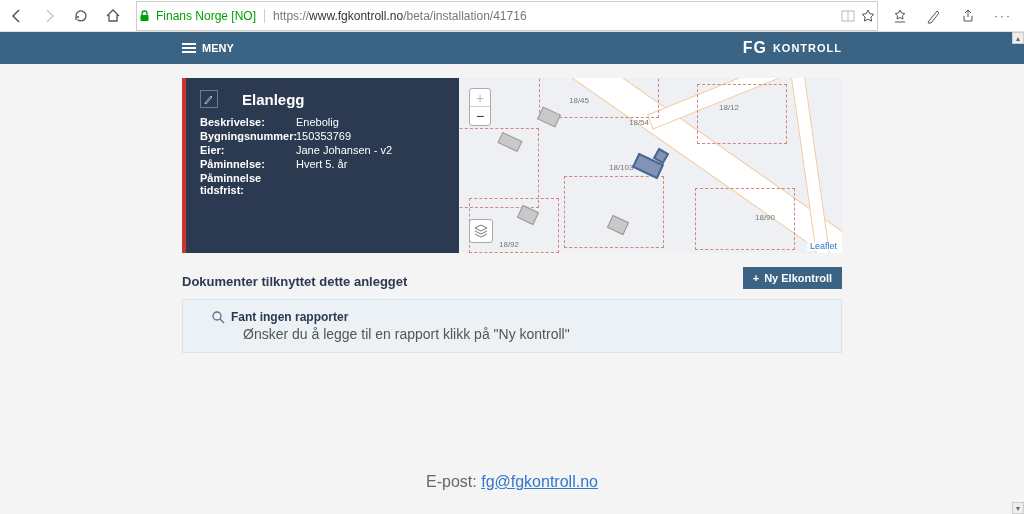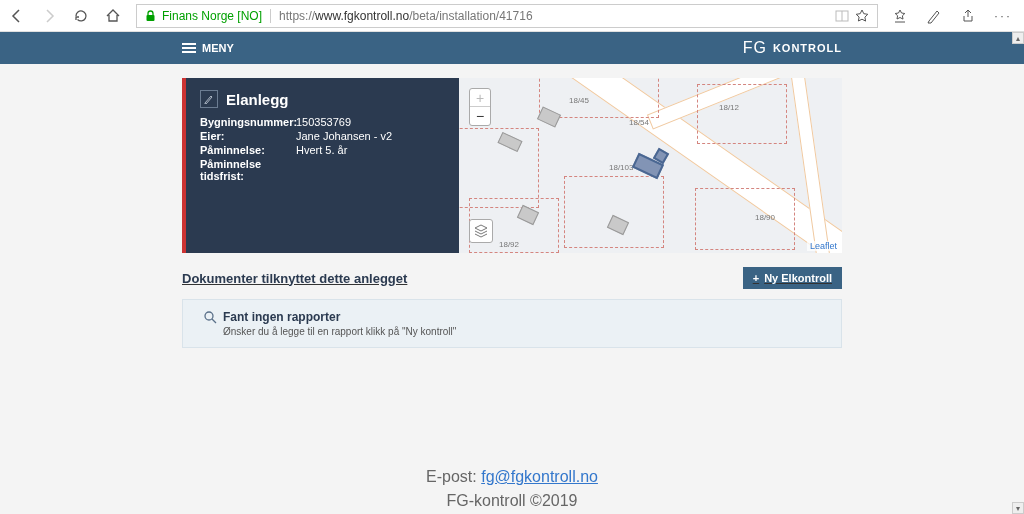--- a/index.html
+++ b/index.html
@@ -14,47 +14,47 @@
       height: 32px;
       background: #fff;
       border-bottom: 1px solid #e0e0e0;
       display: flex;
       align-items: center;
       padding: 0 8px;
       gap: 14px;
     }
     .nav-icon { width: 18px; height:18px; display:flex; align-items:center; justify-content:center; color:#555; cursor:pointer; }
     .nav-icon.disabled { color:#bbb; }
-    .addr { flex:1; height:24px; border:1px solid #ccc; display:flex; align-items:center; padding:0 8px; font-size:12px; gap:6px;}
+    .addr { flex:1; height:30px; border:1px solid #ccc; display:flex; align-items:center; padding:0 2px; font-size:12px; gap:6px;}
     .addr .lock { color:#00a000; }
     .addr .site-label { color:#00a000; }
     .addr .pipe { width:1px; height:14px; background:#ccc; margin:0 2px;}
     .addr .url { color:#777; }
     .addr .url .dom { color:#333; }
     .addr-right { display:flex; gap:6px; margin-left:auto; color:#888; }
     .toolbar-right { display:flex; gap:18px; align-items:center; color:#555; padding-right:4px;}
     
     .app-header {
       height: 32px; background: #3a6384; color:#fff;
       display:flex; align-items:center;
     }
     .header-inner { width:660px; margin:0 auto; display:flex; align-items:center; justify-content:space-between; }
     .menu-btn { display:flex; align-items:center; gap:6px; font-weight:600; font-size:11px; cursor:pointer; }
     .menu-lines { display:inline-block; width:14px; }
     .menu-lines span { display:block; height:2px; background:#fff; margin:2px 0; }
     .logo { display:flex; align-items:center; gap:6px; font-weight:700; letter-spacing:1px; font-size:11px;}
-    .logo .fg { font-size:16px; font-weight:400; position:relative;padding-left:25px; }
+    .logo .fg { font-size:16px; font-weight:700; position:relative;padding-left:25px; }
     
     .content { width:660px; margin:0 auto; padding-top:14px; }
     .panel {
       display:flex; border-left:4px solid #c33;
       background:#2b3a50; height:175px; position:relative;
     }
     .info-col { width:273px; background:#2b3a50; color:#fff; padding:12px 14px 8px 14px;}
-    .title-row { display:flex; align-items:center; gap:8px; margin-bottom:8px;}
+    .title-row { display:flex; align-items:center; gap:24px; margin-bottom:8px;}
     .edit-box { width:18px; height:18px; border:1px solid #6b7c92; display:flex; align-items:center; justify-content:center; font-size:10px; color:#cdd6e1; cursor:pointer;}
     .title { font-size:15px; font-weight:700; }
     .kv { display:flex; font-size:11px; margin:2px 0; }
     .kv .k { width:96px; font-weight:600; }
     .kv .v { flex:1; }
     
     .map { flex:1; position:relative; background:#eef0f3; overflow:hidden; }
     .road { position:absolute; background:#fff; border:1px solid #f0c9a0;}
     .road1 { transform:rotate(35deg); width:500px; height:30px; top:35px; left:-40px;}
     .road2 { transform:rotate(-22deg); width:300px; height:16px; top:-20px; left:180px;}
@@ -74,26 +74,26 @@
     .bsel{top:80px;left:175px;width:28px;height:16px;background:#8294b5;border:2px solid #4a6792;transform:rotate(25deg);z-index:5;}
     .bsel2{top:72px;left:196px;width:12px;height:12px;background:#8294b5;border:2px solid #4a6792;transform:rotate(30deg);z-index:5;}
     .lot-lbl { position:absolute; font-size:8px; color:#777; }
     .zoom { position:absolute; top:10px; left:10px; width:22px; background:#fff; border:1px solid #aaa; border-radius:3px; overflow:hidden; z-index:10;}
     .zoom div{height:18px;display:flex;align-items:center;justify-content:center;font-size:14px;cursor:pointer;}
     .zoom .zin{border-bottom:1px solid #ccc;color:#bbb;}
     .zoom .zout{color:#333;}
     .layers { position:absolute; bottom:10px; left:10px; width:24px; height:24px; background:#fff; border:1px solid #aaa; border-radius:3px; display:flex; align-items:center; justify-content:center; font-size:12px; z-index:10;}
     .leaflet { position:absolute; bottom:2px; right:2px; background:rgba(255,255,255,.7); font-size:9px; padding:0 3px; color:#3377cc; z-index:10;}
     
-    .docs-header { display:flex; justify-content:space-between; align-items:center; margin-top:14px;text-decoration:underline; }
+    .docs-header { display:flex; justify-content:space-between; align-items:flex-end; margin-top:14px; }
     .docs-title { font-size:13px; font-weight:700; color:#2b3a50; }
     .btn-new { background:#3a6384; color:#fff; padding:5px 10px; font-size:11px; display:flex; align-items:center; gap:5px; cursor:pointer; font-weight:600;}
-    .empty-box { margin-top:10px; background:#ebf1f5; border:1px solid #d9e3ea; padding:10px 20px; }
+    .empty-box { margin-top:10px; background:#ebf1f5; border:1px solid #d9e3ea; padding:10px 28px; }
     .empty-t { font-size:12px; font-weight:700; color:#2b3a50; display:flex; align-items:center; gap:6px;}
-    .empty-s { font-size:10px; color:#555; margin-top:2px; margin-left:20px;}
+    .empty-s { font-size:14px; color:#555; margin-top:2px; margin-left:32px;}
     
     .footer { text-align:center; margin-top:120px; font-size:16px; color:#666;}
     .footer a { color:#3377cc; text-decoration:underline;}
     
     .sb { position:absolute; right:0; width:12px; height:12px; background:#eee; border:1px solid #ccc; display:flex; align-items:center; justify-content:center; font-size:8px; color:#666;}
     .sb-up{top:32px;}
     .sb-dn{bottom:0;}
     .page-wrap{position:relative;}
     svg{display:block;}
   </style>
@@ -192,20 +192,24 @@
   <div class="panel">
     <div class="info-col">
       <div class="title-row">
         <div class="edit-box">
           <svg width="10" height="10" viewBox="0 0 10 10">
                 <path d="M1 9 L7 2 L8 3 L2 10 L1 10z" stroke="#cdd6e1" fill="none" stroke-width="0.8"></path>
               </svg>
         </div>
         <div class="title">Elanlegg</div>
       </div>
+      <div class="kv">
+            <div class="k">Beskrivelse:</div>
+            <div class="v">Enebolig</div>
+          </div>
       <div class="kv">
             <div class="k">Bygningsnummer:</div>
             <div class="v">150353769</div>
           </div>
       <div class="kv">
             <div class="k">Eier:</div>
             <div class="v">Jane Johansen - v2</div>
           </div>
       <div class="kv">
             <div class="k">Påminnelse:</div>
@@ -269,19 +273,18 @@
       </span>
       <span>Fant ingen rapporter</span>
     </div>
     <div class="empty-s">Ønsker du å legge til en rapport klikk på "Ny kontroll"</div>
   </div>
 
   <div class="footer">
     <div>
       <span>E-post: </span><a href="#">fg@fgkontroll.no</a>
     </div>
-    <div style="margin-top:6px">FG-kontroll ©2019</div>
   </div>
 </div>
 
 <div class="sb sb-up">▴</div>
 <div class="sb sb-dn">▾</div>
 </div>
 
 </body></html>

